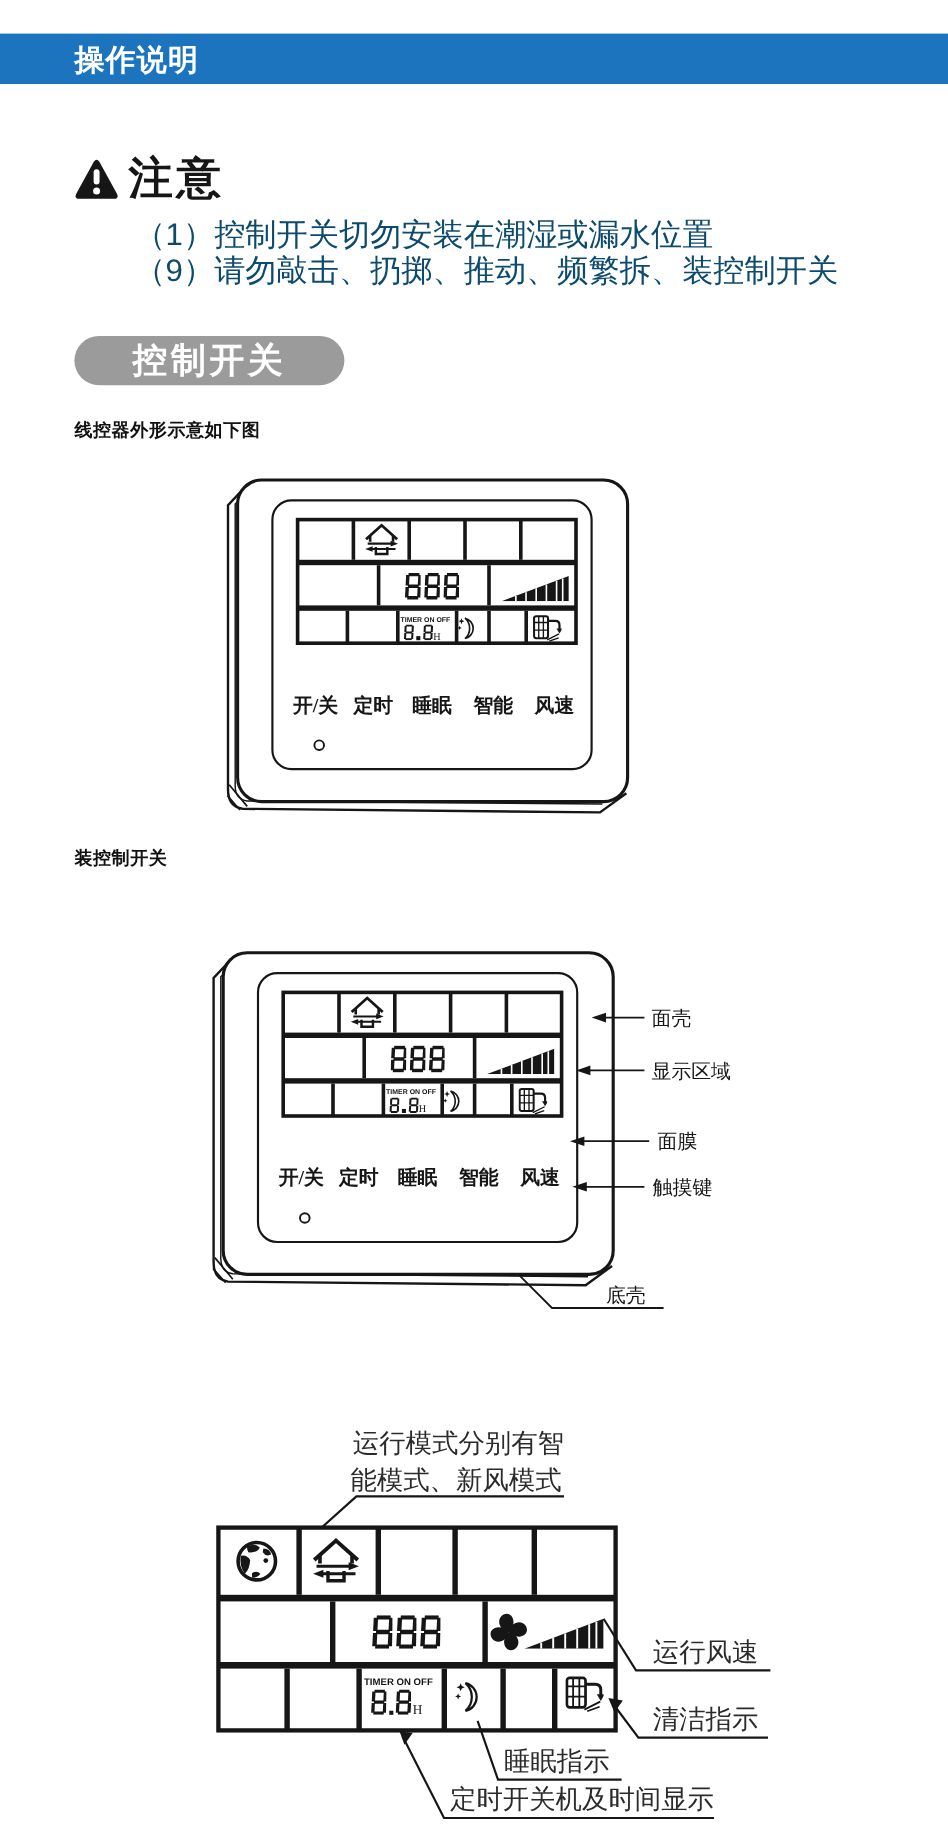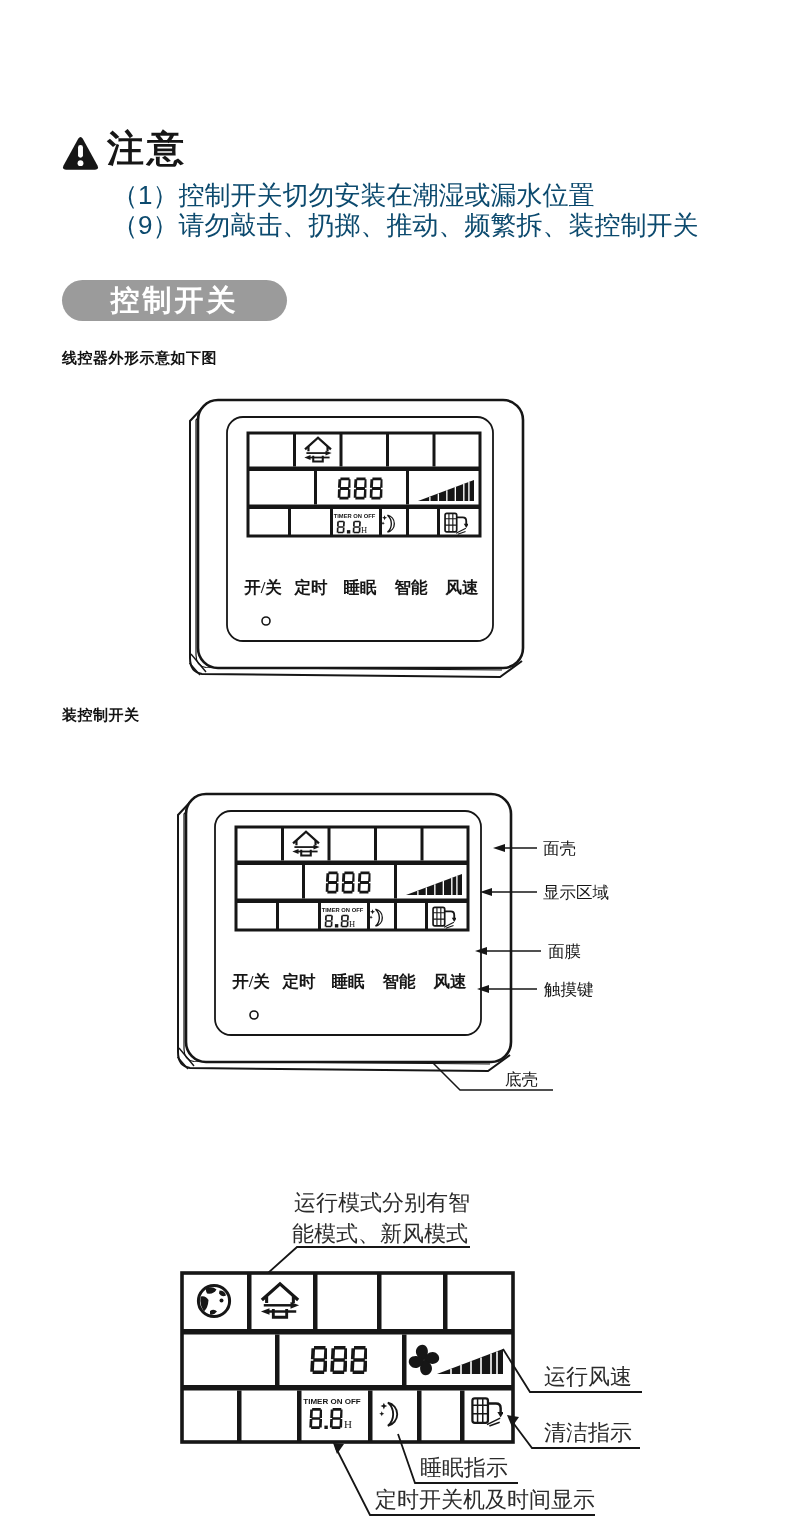--- a/index.html
+++ b/index.html
@@ -1,21 +1,21 @@
 <!DOCTYPE html>
 <html><head>
 <meta charset="utf-8">
 <style>
   html,body{margin:0;padding:0;background:#ffffff;}
   #page{position:relative;width:790px;height:1536px;background:#ffffff;overflow:hidden;
         font-family:"Liberation Sans", sans-serif;}
   .abs{position:absolute;}
   .header-bar{left:0;top:28px;width:790px;height:42px;display:flex;align-items:center;}
   .header-title{margin-left:62px;color:#ffffff;font-size:25px;font-weight:600;letter-spacing:1px;}
-  .warn-row{left:62px;top:124px;display:flex;align-items:flex-end;}
+  .warn-row{left:62px;top:124px;display:flex;align-items:center;}
   .notice-title{margin-left:8px;font-size:37px;font-weight:bold;color:#161616;letter-spacing:3px;}
   .notes{left:112px;top:181px;font-size:26px;font-weight:500;color:#0c4a6e;line-height:29.5px;}
   .pill{left:62px;top:280px;width:225px;height:41px;border-radius:21px;display:flex;
         align-items:center;justify-content:center;}
   .pill span{color:#ffffff;font-size:29px;font-weight:bold;letter-spacing:3px;}
   .sec-heading{font-size:15px;font-weight:bold;color:#121212;letter-spacing:0.5px;}
   svg text{font-family:"Liberation Serif","DejaVu Serif",serif;fill:#161616;}
   svg .btn-label{font-size:16.5px;font-weight:600;}
   svg .ann{font-size:16.5px;}
   svg .ann3{font-size:22px;fill:#2b2b2b;}
@@ -82,20 +82,23 @@
   <symbol id="sym-warn" viewBox="0 0 48 44">
     <path d="M21,3 Q24,-1.5 27,3 L46,37.5 Q48.5,43 42.5,43 L5.5,43 Q-0.5,43 2,37.5 Z" fill="#161616"></path>
     <rect x="20.8" y="11" width="6.4" height="16.5" rx="3.2" fill="#ffffff"></rect>
     <circle cx="24" cy="34.5" r="3.8" fill="#ffffff"></circle>
   </symbol>
 </defs>
 </svg>
 
 <div id="page">
 
+  <div class="abs header-bar" id="headerBar" style="background: rgb(27, 116, 189);">
+    <span class="header-title">操作说明</span>
+  </div>
 
   <div class="abs warn-row">
     <svg width="37" height="41" viewBox="0 0 48 44">
       <use href="#sym-warn"></use>
     </svg>
     <span class="notice-title">注意</span>
   </div>
   <div class="abs notes">
     <div>（1）控制开关切勿安装在潮湿或漏水位置</div>
     <div>（9）请勿敲击、扔掷、推动、频繁拆、装控制开关</div>

